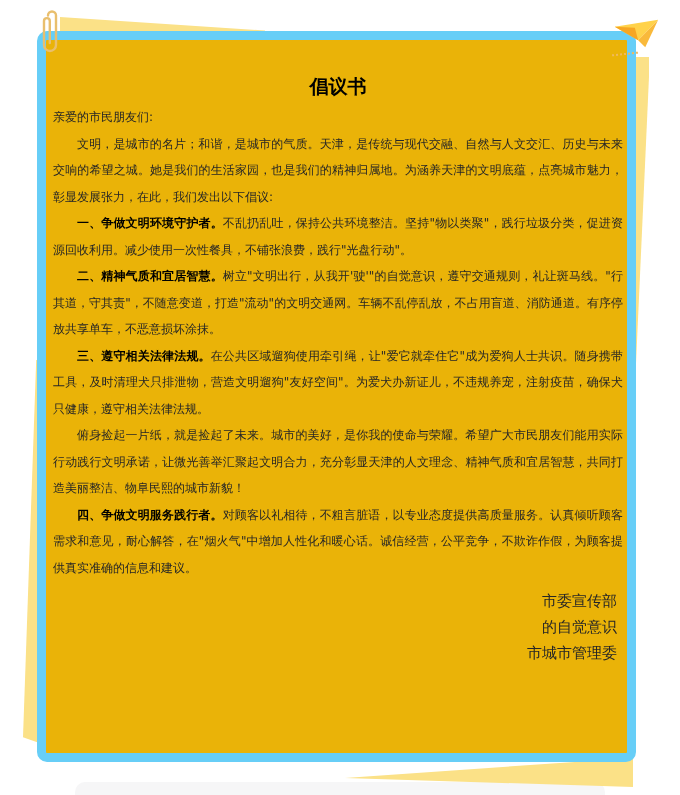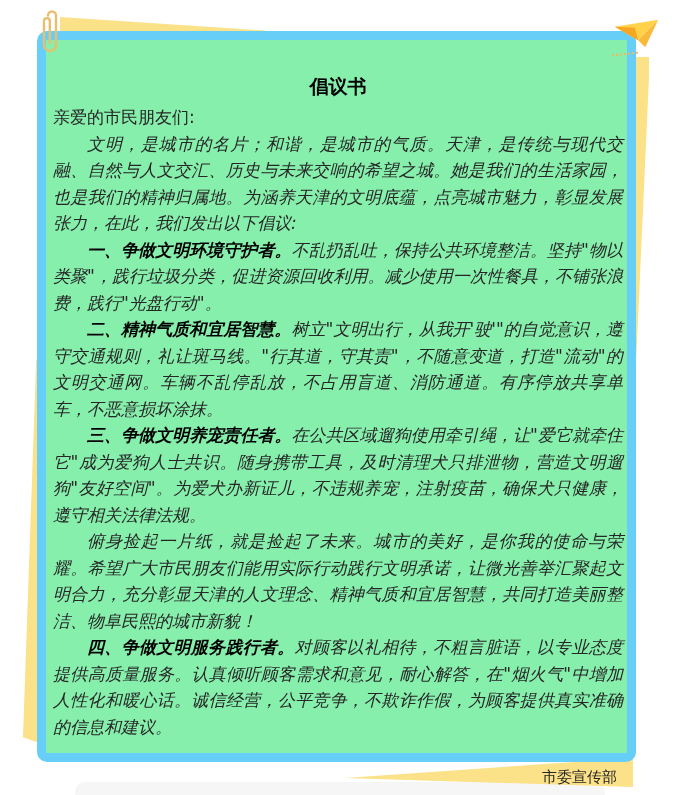--- a/index.html
+++ b/index.html
@@ -16,32 +16,32 @@
     clip-path:polygon(0 0,100% 0,100% 6%,26% 100%,0 100%);}
   .yellow-left{left:23px;top:360px;width:22px;height:385px;
     clip-path:polygon(60% 0,100% 0,100% 100%,0 98%);}
   .yellow-bottom{left:345px;top:757px;width:288px;height:30px;
     clip-path:polygon(0 70%,100% 3%,100% 100%);}
   
   .gray-strip{position:absolute;left:75px;top:782px;width:530px;height:13px;
     background:#f6f6f7;border-radius:10px 10px 0 0;z-index:0;}
   
   .page{position:absolute;left:37px;top:31px;width:599px;height:731px;
-    box-sizing:border-box;background:#86efac;
+    box-sizing:border-box;background:#eab308;
     border:9px solid #67CEF7;border-radius:10px;z-index:2;}
   .content{box-sizing:border-box;width:100%;height:100%;
     padding:32px 4px 0 7px;}
   .title{font-size:19px;line-height:28px;margin:0 0 4px;text-align:center;
     font-weight:700;color:#000;}
-  p{margin:0;font-size:17px;line-height:26.5px;color:#262626;
+  p{margin:0;font-size:12px;line-height:26.5px;color:#262626;
     text-align:justify;}
   .greeting{text-indent:0;}
-  .para{text-indent:2em;font-style:italic;}
+  .para{text-indent:2em;}
   .lead{font-weight:700;color:#000;margin-top:44px;}
-  .sign{margin-top:24px;padding-right:6px;text-align:right;}
+  .sign{margin-top:7px;padding-right:6px;text-align:right;}
   .sign div{font-size:15px;line-height:26px;color:#262626;}
   
   .paperclip{position:absolute;left:40px;top:6px;z-index:3;}
   .plane{position:absolute;left:612px;top:15px;z-index:3;}
   .trail{position:absolute;left:612px;top:53px;width:26px;height:0;
     border-top:2px dotted #F0B95F;transform:rotate(-6deg);z-index:3;}
 </style>
 </head>
 <body>
 
@@ -55,29 +55,30 @@
   <div class="content">
     <h1 class="title">倡议书</h1>
     <p class="greeting">亲爱的市民朋友们:</p>
 
     <p class="para"><span>文明，是城市的名片；和谐，是城市的气质。天津，是传统与现代交融、自然与人文交汇、历史与未来交响的希望之城。她是我们的生活家园，也是我们的精神归属地。为涵养天津的文明底蕴，点亮城市魅力，彰显发展张力，在此，我们发出以下倡议:</span></p>
 
     <p class="para"><span class="lead">一、争做文明环境守护者。</span><span>不乱扔乱吐，保持公共环境整洁。坚持"物以类聚"，践行垃圾分类，促进资源回收利用。减少使用一次性餐具，不铺张浪费，践行"光盘行动"。</span></p>
 
     <p class="para"><span class="lead">二、精神气质和宜居智慧。</span><span>树立"文明出行，从我开'驶'"的自觉意识，遵守交通规则，礼让斑马线。"行其道，守其责"，不随意变道，打造"流动"的文明交通网。车辆不乱停乱放，不占用盲道、消防通道。有序停放共享单车，不恶意损坏涂抹。</span></p>
 
-    <p class="para"><span class="lead">三、争做文明养宠责任者。</span><span>在公共区域遛狗使用牵引绳，让"爱它就牵住它"成为爱狗人士共识。随身携带工具，及时清理犬只排泄物，营造文明遛狗"友好空间"。为爱犬办新证儿，不违规养宠，注射疫苗，确保犬只健康，遵守相关法律法规。</span></p>
+    <p class="para"><span class="lead">三、遵守相关法律法规。</span><span>在公共区域遛狗使用牵引绳，让"爱它就牵住它"成为爱狗人士共识。随身携带工具，及时清理犬只排泄物，营造文明遛狗"友好空间"。为爱犬办新证儿，不违规养宠，注射疫苗，确保犬只健康，遵守相关法律法规。</span></p>
 
     <p class="para"><span>俯身捡起一片纸，就是捡起了未来。城市的美好，是你我的使命与荣耀。希望广大市民朋友们能用实际行动践行文明承诺，让微光善举汇聚起文明合力，充分彰显天津的人文理念、精神气质和宜居智慧，共同打造美丽整洁、物阜民熙的城市新貌！</span></p>
 
     <p class="para"><span class="lead">四、争做文明服务践行者。</span><span>对顾客以礼相待，不粗言脏语，以专业态度提供高质量服务。认真倾听顾客需求和意见，耐心解答，在"烟火气"中增加人性化和暖心话。诚信经营，公平竞争，不欺诈作假，为顾客提供真实准确的信息和建议。</span></p>
 
     <div class="sign">
       <div>市委宣传部</div>
-      <div>城市的美好</div>
+      <div>的自觉意识</div>
+      <div>市城市管理委</div>
     </div>
   </div>
 </div>
 
 <svg class="paperclip" width="24" height="50" viewBox="0 0 24 50">
   <path d="M8 9.5a4 4 0 0 1 8 0V39a6 6 0 0 1-12 0V15a2.9 2.9 0 0 1 5.8 0v22" fill="none" stroke="#E9BF6E" stroke-width="2.4" stroke-linecap="round"></path>
 </svg>
 
 <svg class="plane" width="50" height="38" viewBox="0 0 50 38" style="transform:rotate(8deg);">
   <polygon points="2,15 44,2 27,25" fill="#FFD24A"></polygon>

